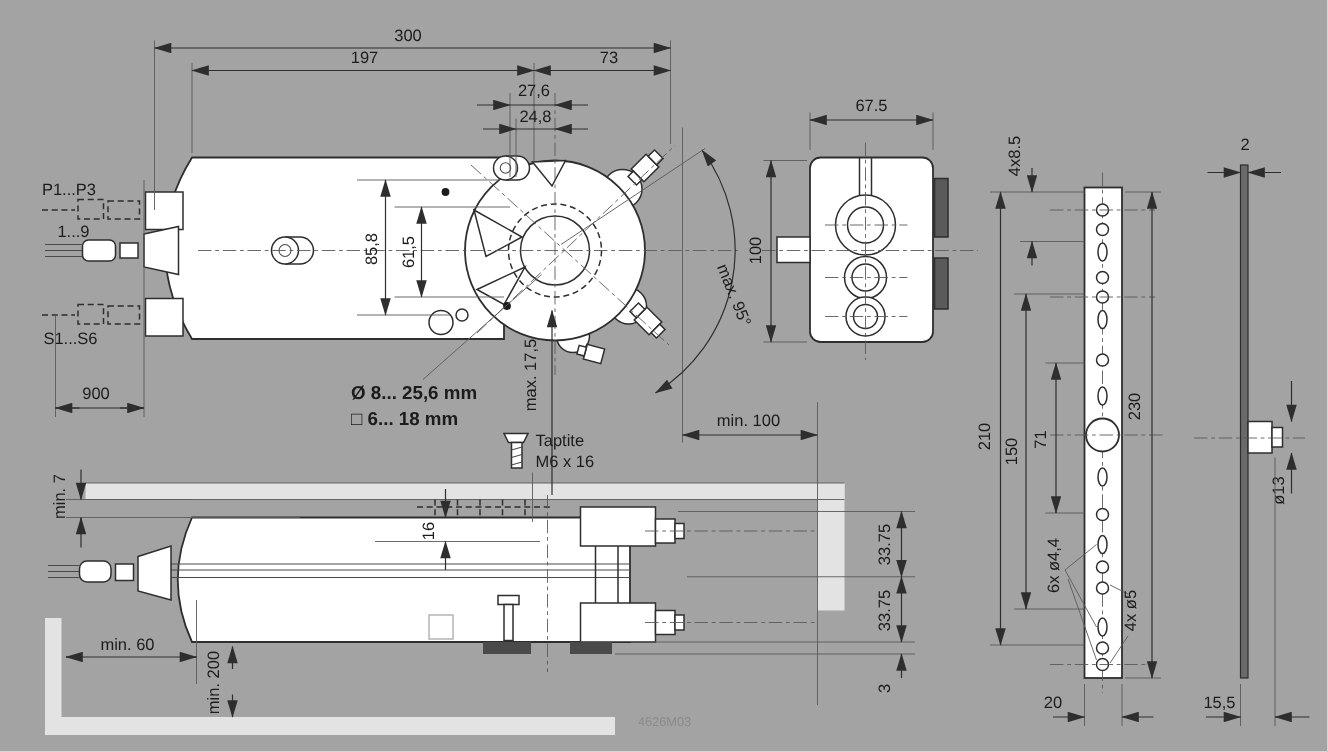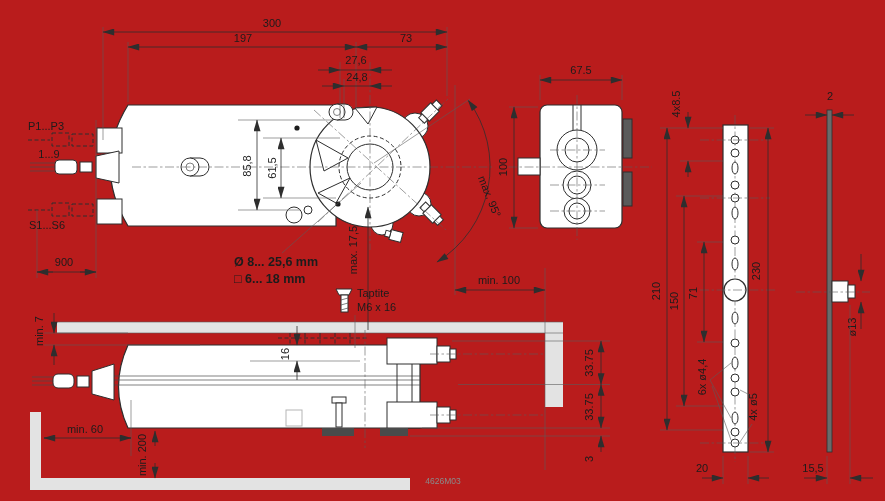--- a/index.html
+++ b/index.html
@@ -1,16 +1,16 @@
 <!DOCTYPE html>
 <html><head>
 <meta charset="utf-8">
 <style>
   html,body{margin:0;padding:0;background:#ffffff;}
-  .stage{position:relative;width:885px;height:501px;background:#b91c1c;overflow:hidden;
+  .stage{position:relative;width:885px;height:501px;background:#a3a3a3;overflow:hidden;
          font-family:"Liberation Sans", sans-serif;}
   svg{display:block;}
   text{fill:#1c1c1c;font-family:"Liberation Sans", sans-serif;font-size:11px;}
   .dim{font-size:11px;}
   .dimb{font-size:12.5px;font-weight:bold;}
   .docno{font-size:8.5px;fill:#8a8a8a;}
   .ol{stroke:#2e2e2e;stroke-width:1.2;fill:none;}
   .ol2{stroke:#2e2e2e;stroke-width:1;fill:none;}
   .tl{stroke:#4a4a4a;stroke-width:.7;fill:none;}
   .xl{stroke:#5a5a5a;stroke-width:.6;fill:none;}

